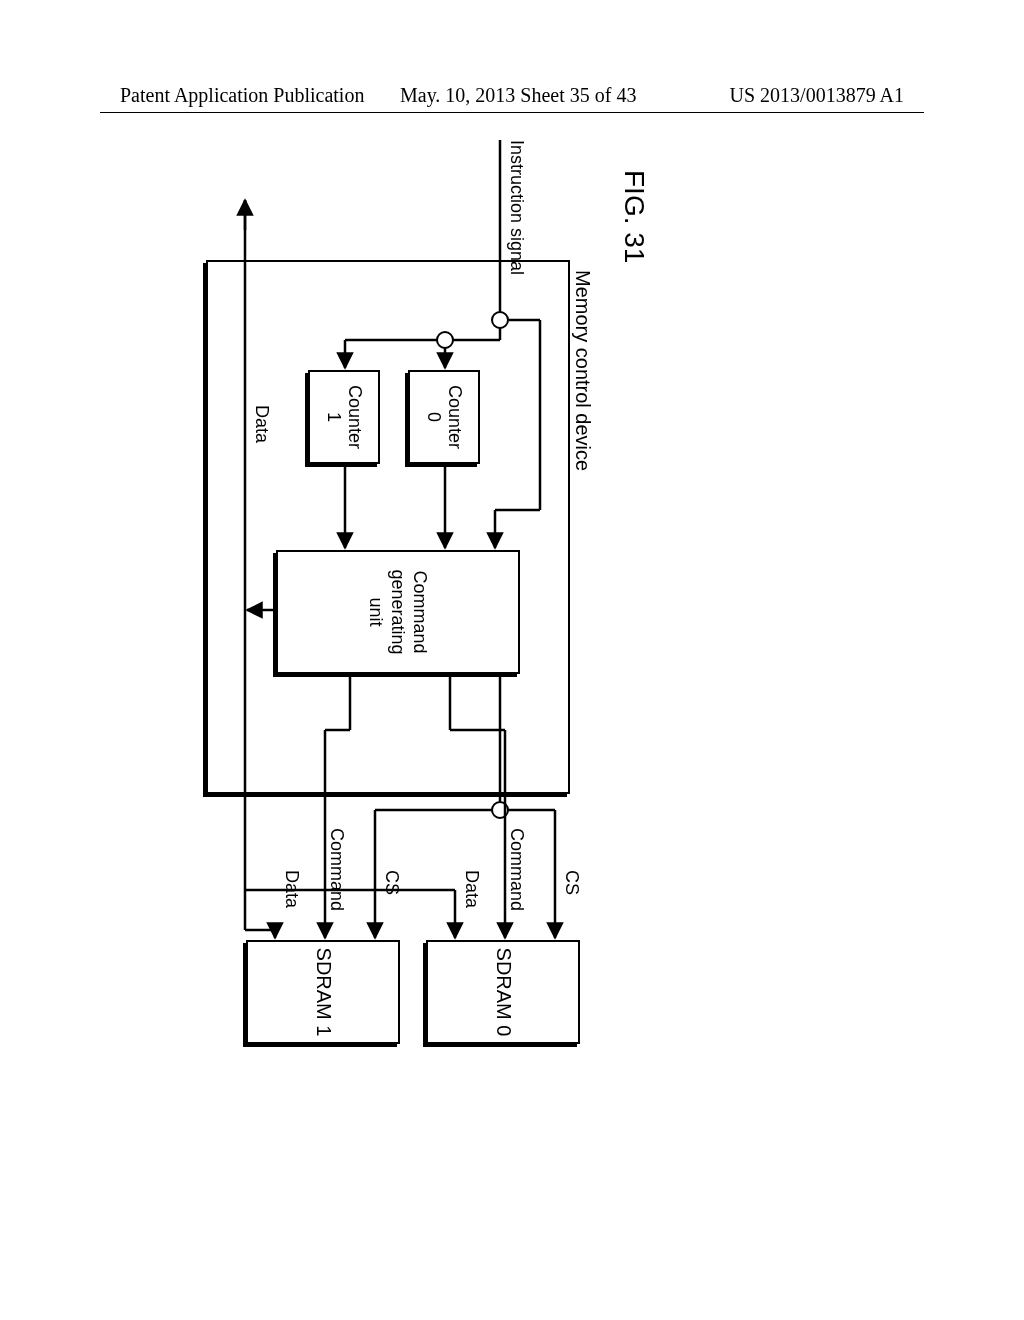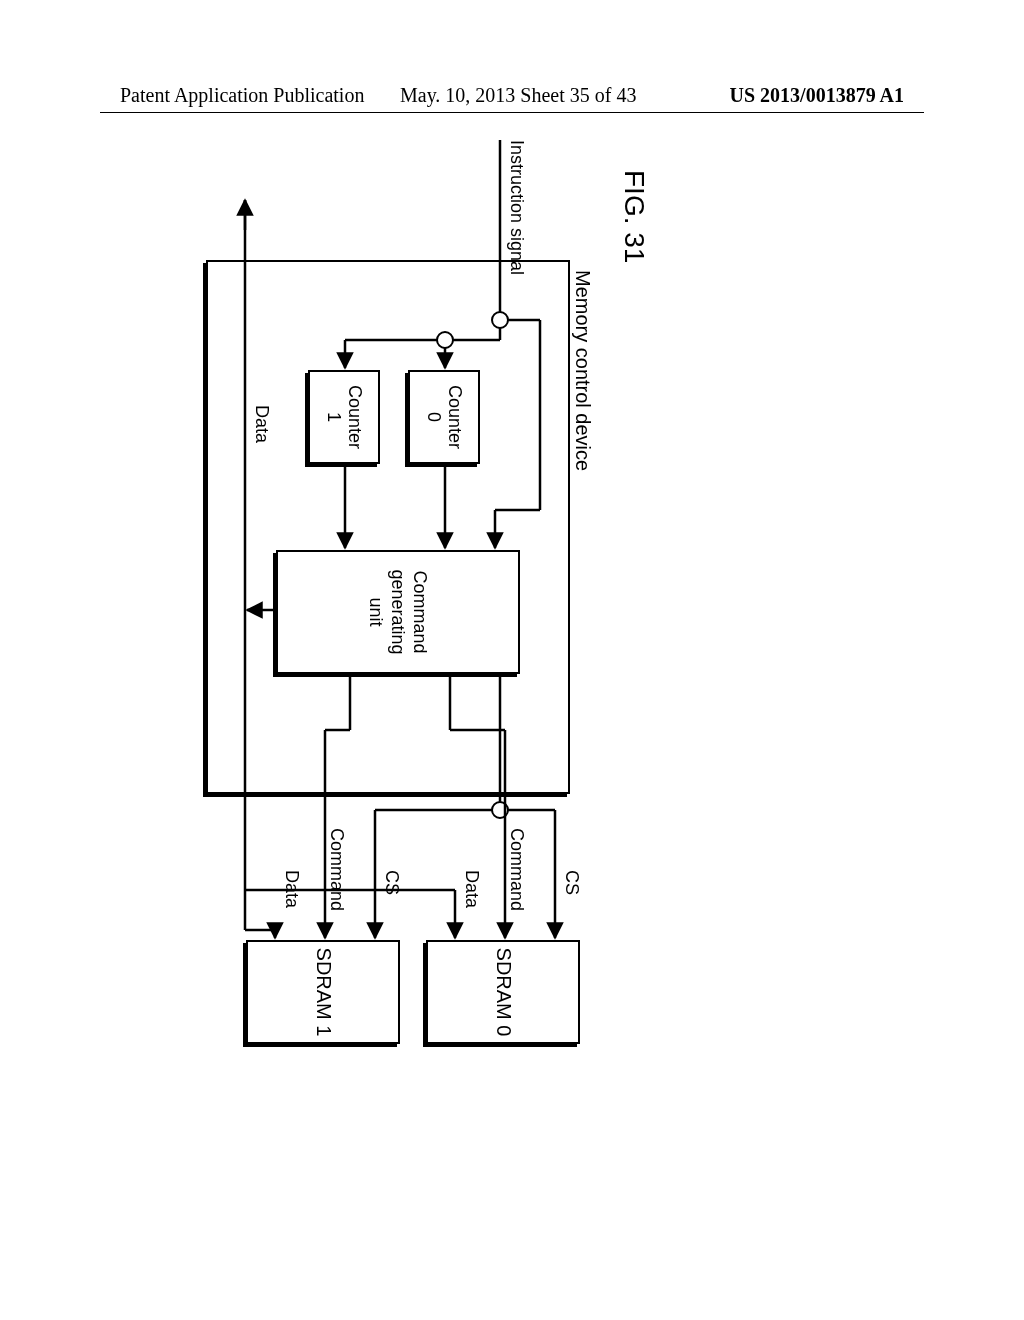--- a/index.html
+++ b/index.html
@@ -33,21 +33,21 @@
   .header .center {
     position: absolute;
     left: 400px;
     top: 0;
     font-size: 20px;
   }
   .header .right {
     position: absolute;
     right: 120px;
     top: 0;
-    font-weight: bold;
+    font-weight: normal;
     font-size: 20px;
   }
   .header-rule {
     position: absolute;
     top: 112px;
     left: 100px;
     width: 824px;
     border-top: 1.5px solid #000;
   }
 

